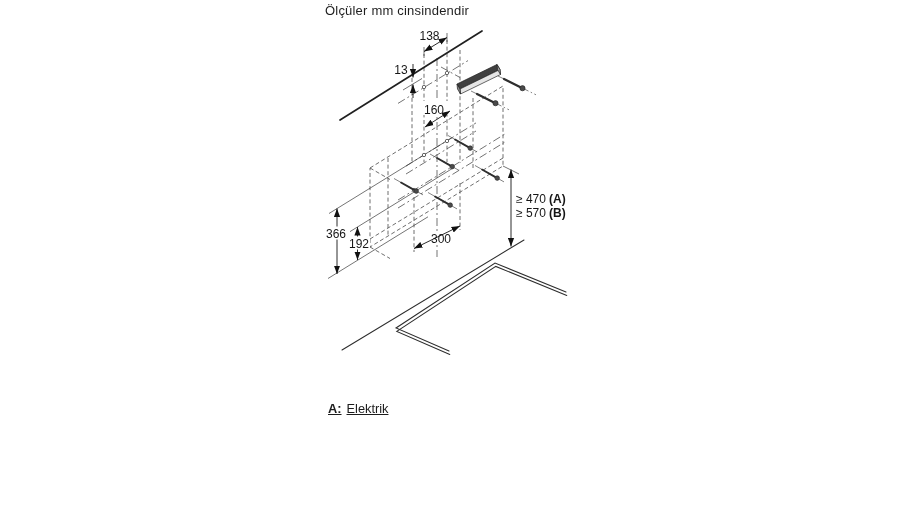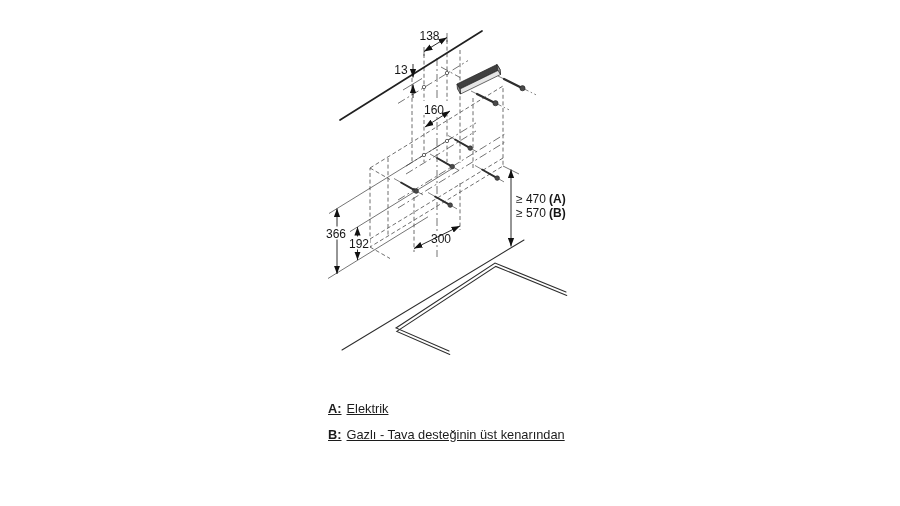--- a/index.html
+++ b/index.html
@@ -15,20 +15,21 @@
   #legend-b{top:427px;}
   .dim-label{font-size:12px;fill:#161616;}
   .dim-label-bold{font-size:12px;font-weight:700;fill:#161616;}
   text{font-family:"Liberation Sans","DejaVu Sans",sans-serif;}
 </style>
 </head>
 <body>
 
 <div id="stage">
 
+  <div class="title-text">Ölçüler mm cinsindendir</div>
 
   <svg id="diagram-svg" width="900" height="506" viewBox="0 0 900 506">
     <defs>
       <marker id="arrE" markerUnits="userSpaceOnUse" markerWidth="9" markerHeight="7" refX="8.5" refY="3.5" orient="auto">
         <path d="M0,0.4 L8.5,3.5 L0,6.6 Z" fill="#111"></path>
       </marker>
       <marker id="arrS" markerUnits="userSpaceOnUse" markerWidth="9" markerHeight="7" refX="8.5" refY="3.5" orient="auto-start-reverse">
         <path d="M0,0.4 L8.5,3.5 L0,6.6 Z" fill="#111"></path>
       </marker>
     </defs>
@@ -152,17 +153,14 @@
         <circle cx="497.2" cy="178.1" r="2.3"></circle>
         <circle cx="416.2" cy="191.1" r="2.3"></circle>
         <circle cx="450.2" cy="205.1" r="2.3"></circle>
       </g>
     </g>
   </svg>
 
   <div id="legend-a" class="legend-line">
     <span class="key">A:</span><span>Elektrik</span>
   </div>
-  <div id="legend-b" class="legend-line">
-    <span class="key">B:</span><span>Gazlı - Tava desteğinin üst kenarından</span>
-  </div>
 
 </div>
 
 </body></html>

